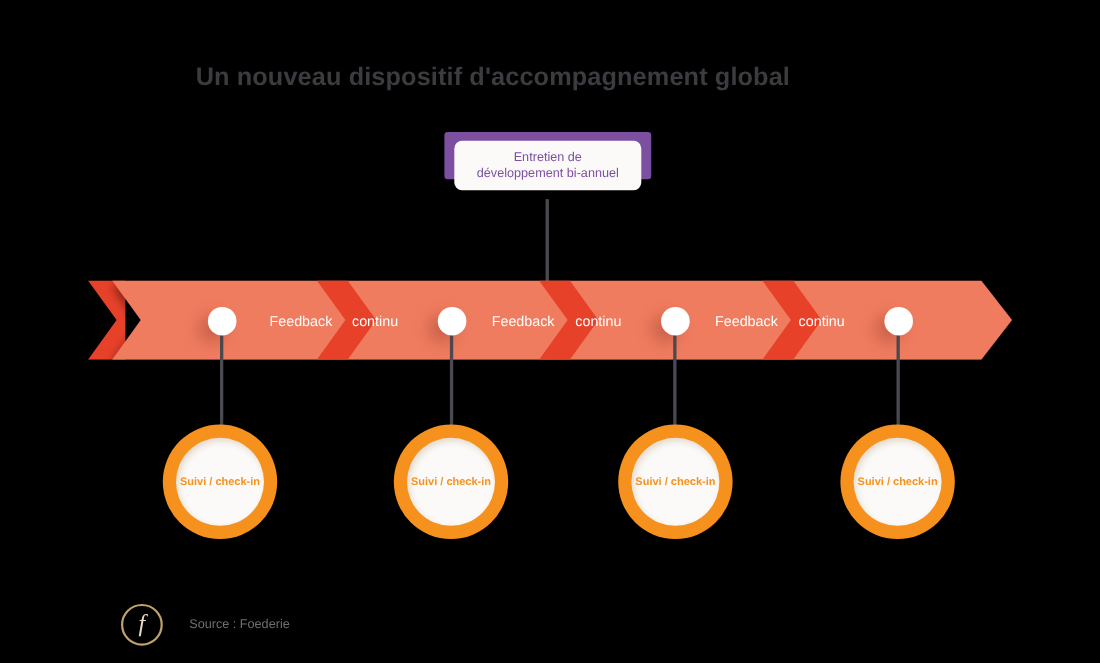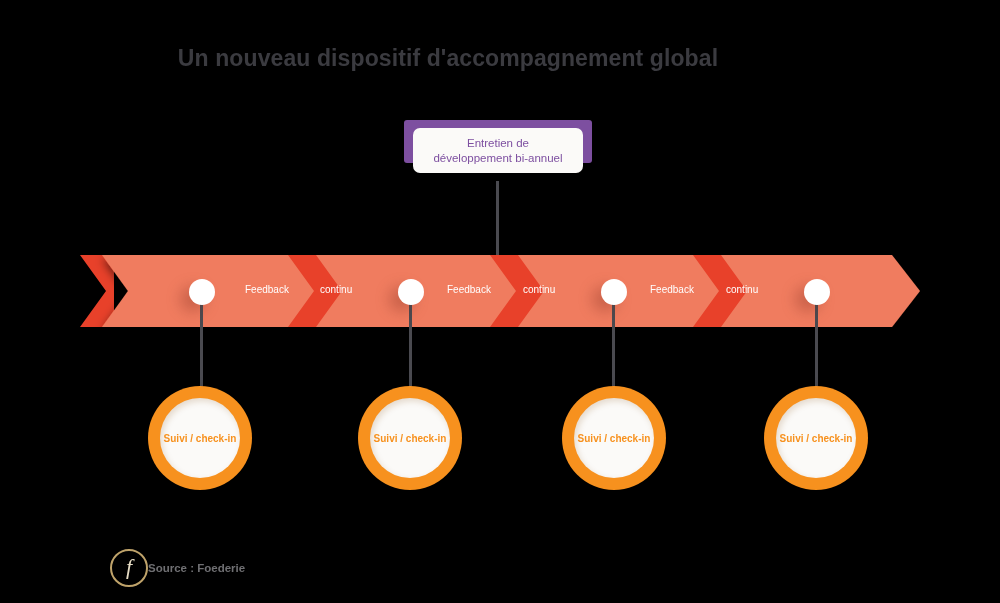--- a/index.html
+++ b/index.html
@@ -21,21 +21,21 @@
     left: 0; top: 0;
     width: 1000px;
     height: 603px;
     background: #000000;
   }
 
   
   .page-title {
     position: absolute;
     left: 0;
-    top: 45px;
+    top: 56px;
     width: 896px;
     text-align: center;
     font-size: 23px;
     font-weight: bold;
     color: #3b3b40;
     letter-spacing: 0.1px;
     white-space: nowrap;
   }
 
   
@@ -85,21 +85,21 @@
     left: 80px;
     top: 255px;
     width: 840px;
     height: 72px;
   }
   .band-svg { display: block; }
 
   .band-label {
     position: absolute;
     top: 284px;
-    font-size: 10px;
+    font-size: 13px;
     color: #ffffff;
     white-space: nowrap;
   }
 
   
   .band-dot {
     position: absolute;
     width: 26px;
     height: 26px;
     border-radius: 50%;
@@ -172,23 +172,23 @@
   }
   .brand-logo-glyph {
     font-family: "Liberation Serif", serif;
     font-style: italic;
     font-size: 22px;
     color: #e6dcc4;
     line-height: 1;
     margin-top: -2px;
   }
   .source-text {
-    margin-left: 0;
+    margin-left: 24px;
     font-size: 11.5px;
-    font-weight: bold;
+    font-weight: normal;
     color: #6f6f72;
     white-space: nowrap;
   }
 </style>
 </head>
 <body>
 
 <div id="stage">
 
   <div class="page-title">Un nouveau dispositif d'accompagnement global</div>

